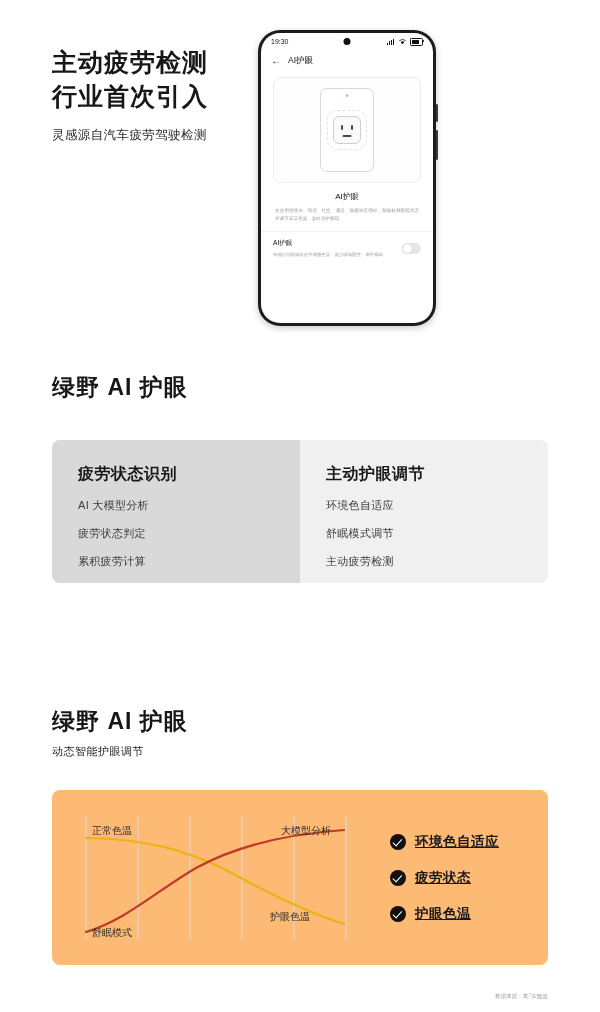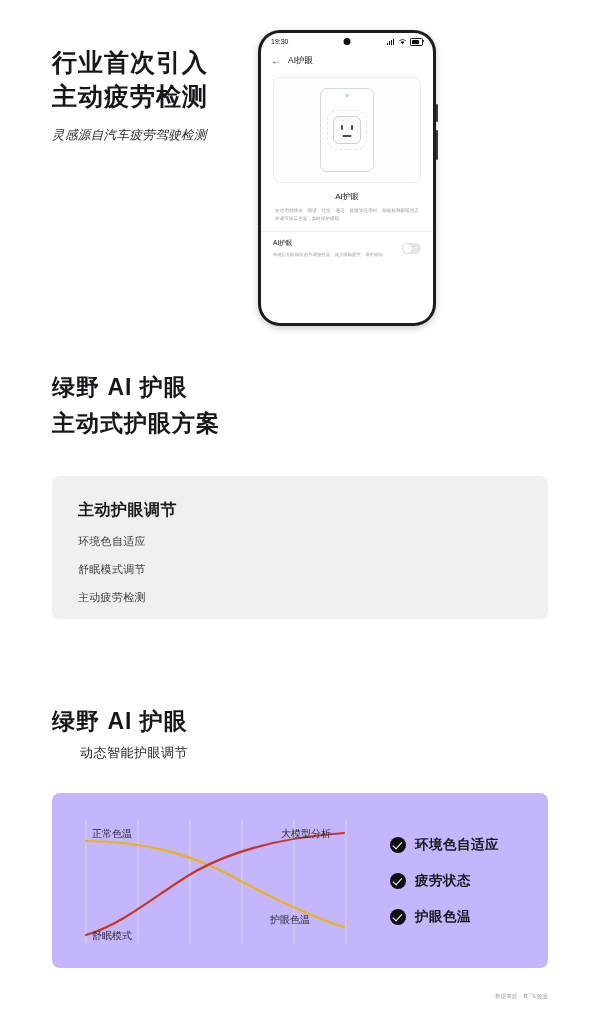--- a/index.html
+++ b/index.html
@@ -34,21 +34,20 @@
     font-weight: bold;
     letter-spacing: 1px;
     line-height: 1.34;
     color: #17171a;
   }
   .h1-sub {
     margin-top: 14px;
     font-size: 12.5px;
     color: #2a2a2a;
     letter-spacing: 0.4px;
-    font-style: italic;
   }
 
   
   .phone {
     position: absolute;
     left: 258px;
     top: 30px;
     width: 178px;
     height: 296px;
     border-radius: 22px;
@@ -280,33 +279,34 @@
   
   .sec3 { position: absolute; top: 706px; left: 0; width: 600px; }
   .h3-line1 {
     padding-left: 52px;
     font-size: 23px;
     font-weight: bold;
     letter-spacing: 1px;
     color: #17171a;
   }
   .h3-line2 {
-    padding-left: 80px;
+    padding-left: 52px;
     margin-top: 7px;
-    font-size: 13px;
+    font-size: 11px;
     color: #1f1f1f;
     letter-spacing: 0.5px;
   }
   .chart-card {
     margin: 31px 52px 0 52px;
     height: 175px;
-    background: #c4b5fd;
+    background: #fdba74;
     border-radius: 8px;
     display: flex;
     align-items: center;
+    text-decoration: underline;
   }
   .chart-area {
     position: relative;
     width: 290px;
     height: 140px;
     margin-left: 24px;
   }
   .chart-svg { position: absolute; left: 0; top: 0; }
   .chart-label {
     position: absolute;
@@ -357,22 +357,22 @@
     color: #9b9b9b;
   }
 </style>
 </head>
 <body>
 
 <div class="sec1">
 
   <div class="sec1-text">
     <div class="h1-main">
+      <div>主动疲劳检测</div>
       <div>行业首次引入</div>
-      <div>主动疲劳检测</div>
     </div>
     <div class="h1-sub">灵感源自汽车疲劳驾驶检测</div>
   </div>
 
   <div class="phone">
     <div class="phone-btn b1"></div>
     <div class="phone-btn b2"></div>
     <div class="phone-screen">
 
       <div class="status-bar">
@@ -425,24 +425,29 @@
         <div class="toggle"></div>
       </div>
 
     </div>
   </div>
 </div>
 
 <div class="sec2">
   <div class="h2-wrap">
     <div class="h2-line1">绿野 AI 护眼</div>
-    <div class="h2-line2">主动式护眼方案</div>
   </div>
 
   <div class="cols">
+    <div class="col mid">
+      <div class="col-title">疲劳状态识别</div>
+      <div class="col-item">AI 大模型分析</div>
+      <div class="col-item">疲劳状态判定</div>
+      <div class="col-item">累积疲劳计算</div>
+    </div>
     <div class="col">
       <div class="col-title">主动护眼调节</div>
       <div class="col-item">环境色自适应</div>
       <div class="col-item">舒眠模式调节</div>
       <div class="col-item">主动疲劳检测</div>
     </div>
   </div>
 </div>
 
 <div class="sec3">

